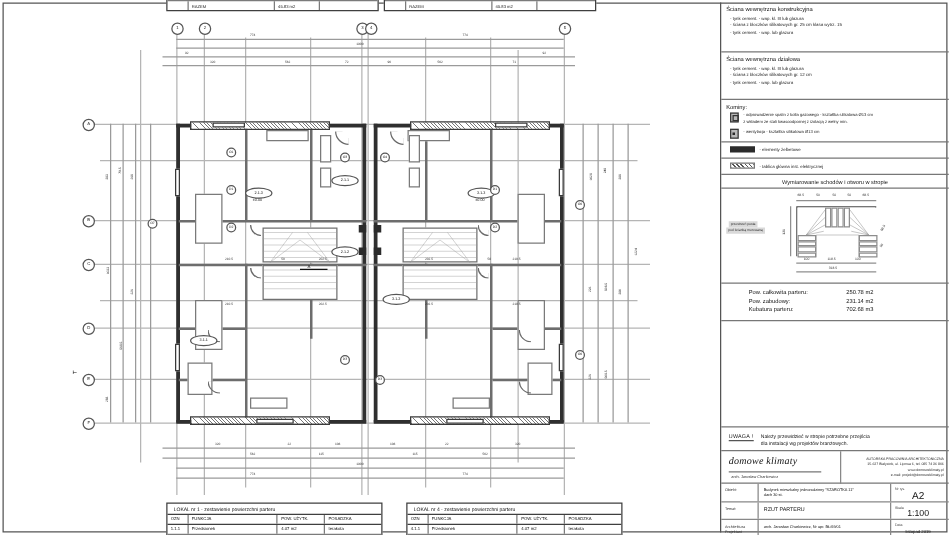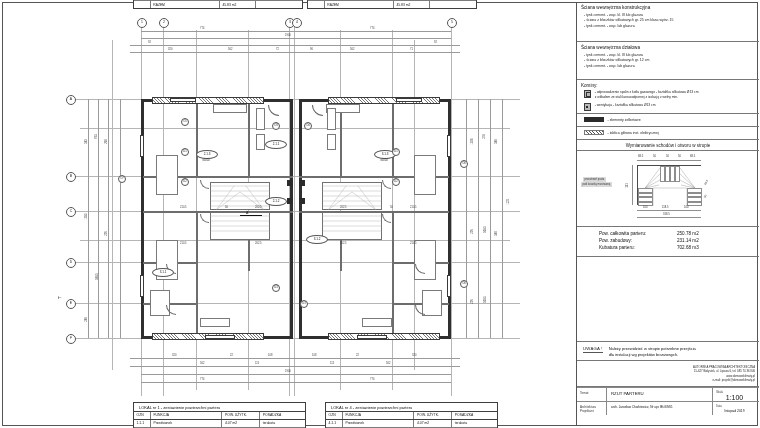--- a/index.html
+++ b/index.html
@@ -593,30 +593,46 @@
         <span class="u-k">UWAGA !</span>
         <span class="u-t">
           <span>Należy przewidzieć w stropie potrzebne przejścia</span><br>
           <span>dla instalacji wg projektów branżowych.</span>
         </span>
       </div>
     </div>
 
     <div class="panel" style="top:359px;height:26px;">
       <div id="sigrow">
+        <div id="sigleft">
+          <div class="logo">domowe klimaty</div>
+          <div class="sigline"></div>
+          <div class="signame">arch. Jarosław Charkiewicz</div>
+        </div>
         <div id="sigright">
           <div class="firm-l">AUTORSKA PRACOWNIA ARCHITEKTONICZNA</div>
           <div class="firm-l">15-627 Białystok, ul. Lipowa 6,  tel. 085 74 36 846</div>
           <div class="firm-l">www.domoweklimaty.pl</div>
           <div class="firm-l">e-mail: projekt@domoweklimaty.pl</div>
         </div>
       </div>
     </div>
 
     <div class="panel" style="top:385px;height:39px;border-bottom:none;">
+      <div class="tb-row" style="border-top:none;">
+        <div class="tb-k">Obiekt:</div>
+        <div class="tb-v sm">
+          <span>Budynek mieszkalny jednorodzinny "SZAROTKA 11"</span><br>
+          <span>dach 30 st.</span>
+        </div>
+        <div class="tb-r">
+          <div class="tb-rk">Nr rys.</div>
+          <div class="tb-rv">A2</div>
+        </div>
+      </div>
       <div class="tb-row">
         <div class="tb-k">Temat:</div>
         <div class="tb-v">RZUT PARTERU</div>
         <div class="tb-r">
           <div class="tb-rk">Skala</div>
           <div class="tb-rv sml">1:100</div>
         </div>
       </div>
       <div class="tb-row">
         <div class="tb-k">

